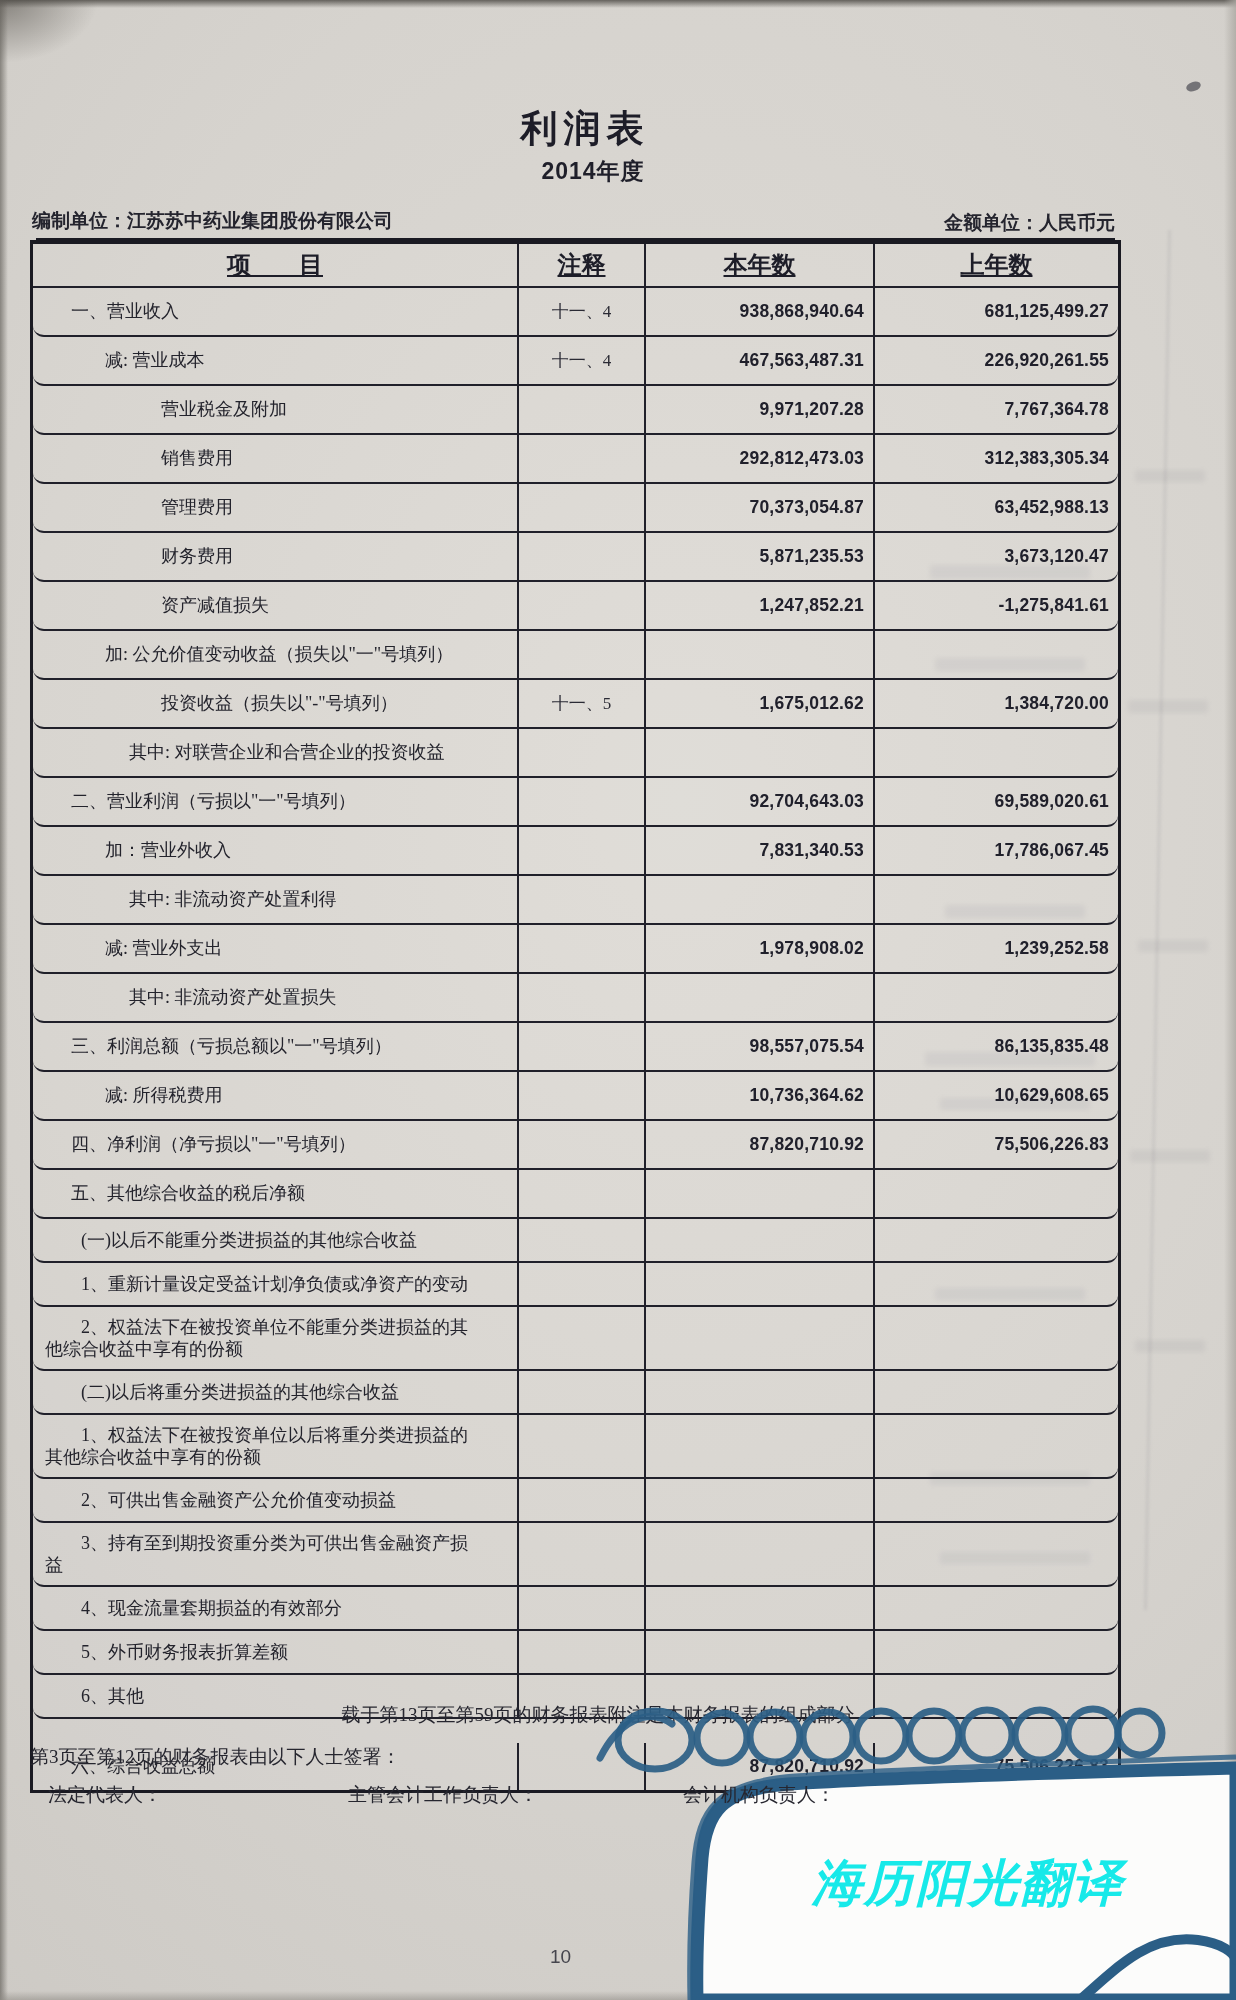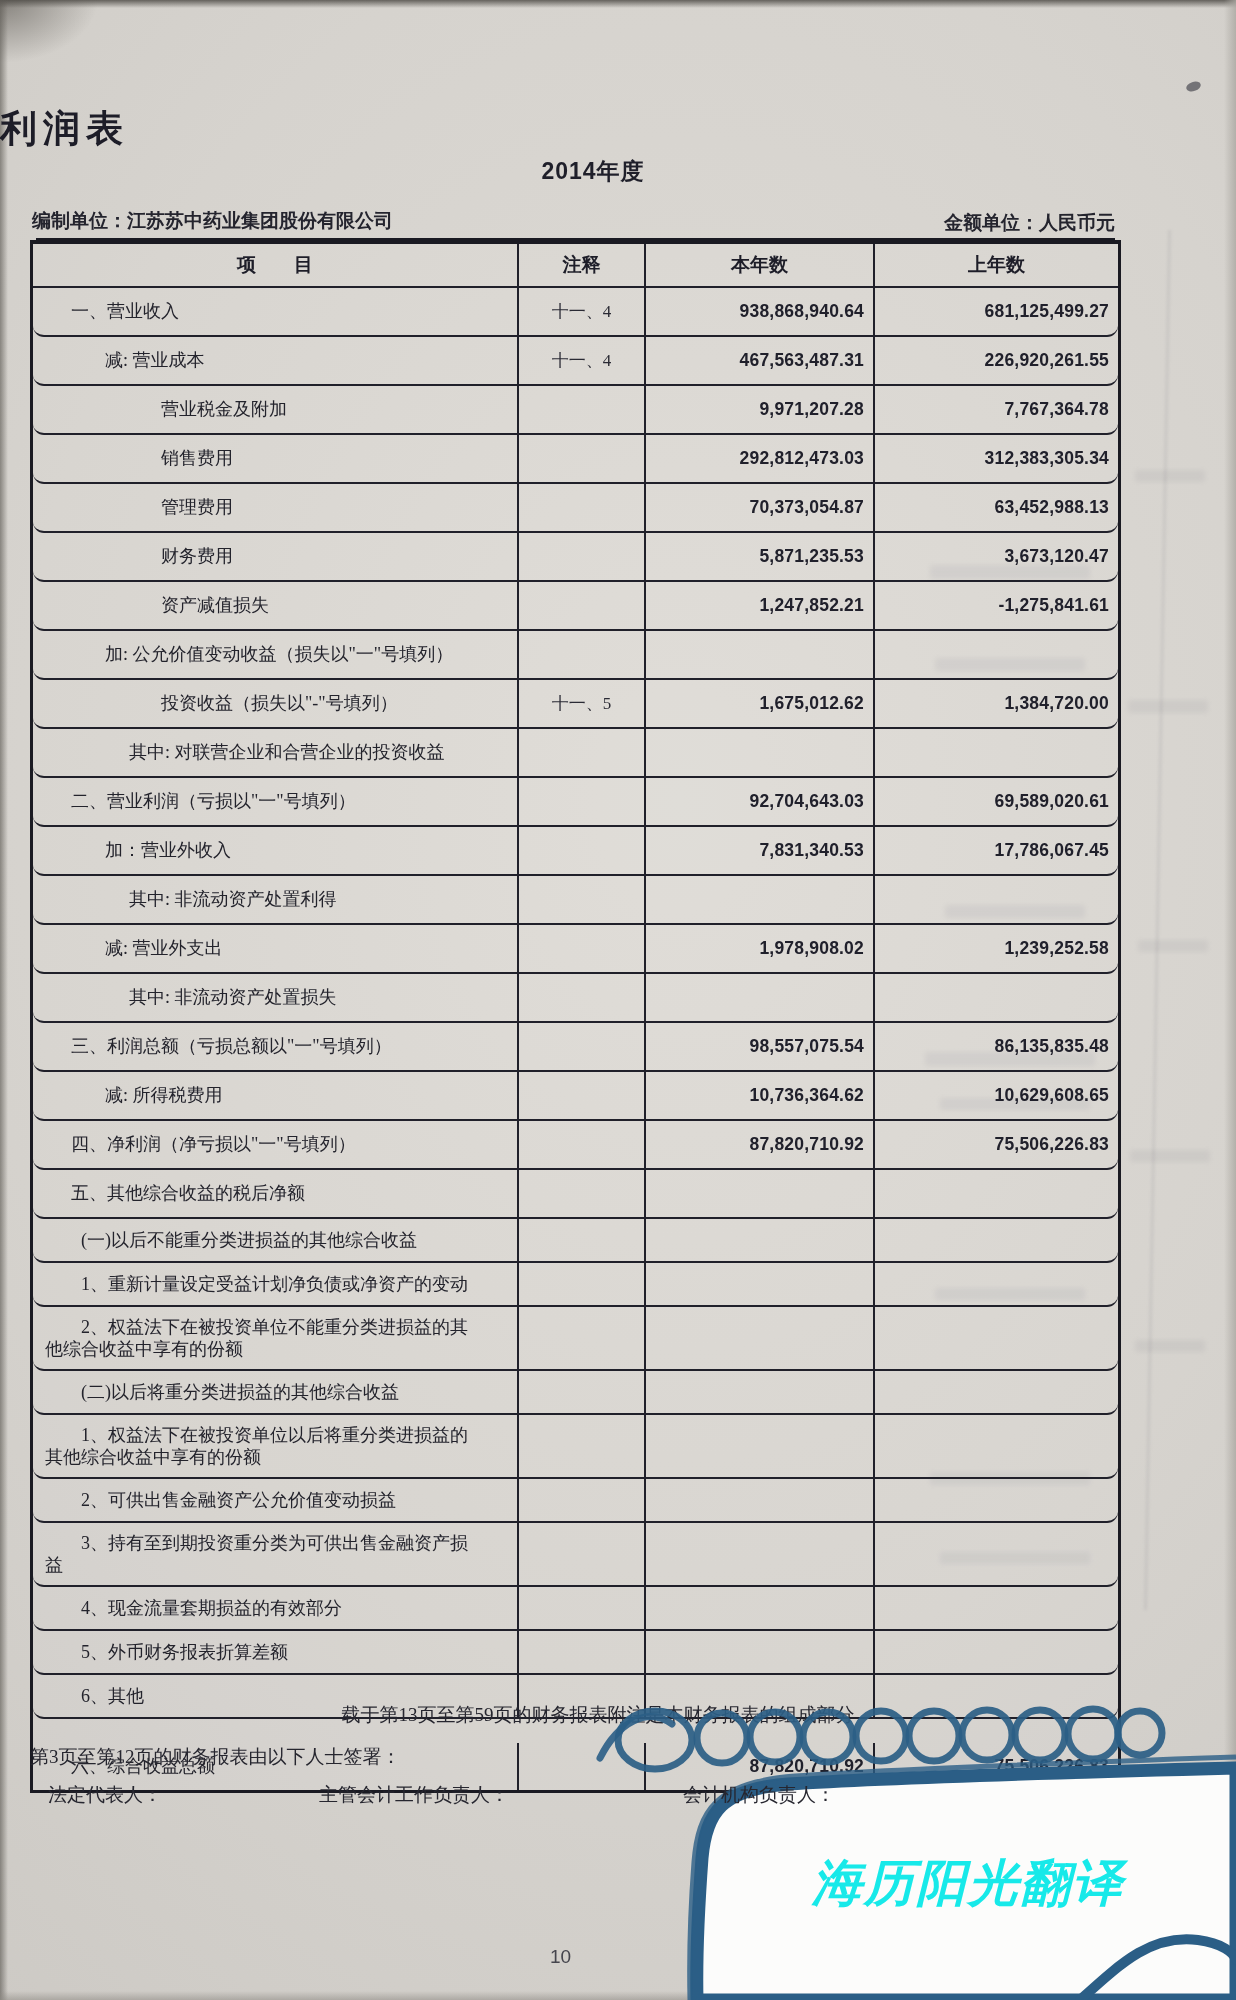--- a/index.html
+++ b/index.html
@@ -11,39 +11,39 @@
     font-family:"Liberation Sans","DejaVu Sans",sans-serif;
     color:#23232c;
   }
   .edge{position:absolute;pointer-events:none;}
   .edge-top{left:0;top:0;width:100%;height:8px;background:linear-gradient(#514e49,rgba(81,78,73,0));opacity:.85;}
   .edge-left{left:0;top:0;width:8px;height:100%;background:linear-gradient(90deg,#5e5b55,rgba(94,91,85,0));opacity:.65;}
   .edge-right{right:0;top:0;width:12px;height:100%;background:linear-gradient(270deg,#aaa7a1,rgba(170,167,161,0));opacity:.8;}
   .edge-bottom{left:0;bottom:0;width:100%;height:9px;background:linear-gradient(0deg,#8f8b85,rgba(143,139,133,0));opacity:.55;}
   .speck{position:absolute;left:1186px;top:82px;width:15px;height:9px;border-radius:50%;background:#34343d;opacity:.6;transform:rotate(-18deg);}
 
-  .title{position:absolute;left:0;top:104px;width:1170px;text-align:left;
+  .title{position:absolute;left:0;top:104px;width:1170px;text-align:center;
     font-size:37px;font-weight:bold;letter-spacing:6px;color:#1d1d28;
     font-family:"Liberation Serif","DejaVu Serif",serif;}
   .subtitle{position:absolute;left:8px;top:156px;width:1170px;text-align:center;
     font-size:23px;font-weight:bold;letter-spacing:1px;color:#1f1f2a;}
   .meta-left{position:absolute;left:32px;top:208px;font-size:19px;font-weight:600;color:#24242e;}
   .meta-right{position:absolute;right:121px;top:210px;font-size:19px;font-weight:600;color:#24242e;}
 
   .fin-table{
     position:absolute;left:30px;top:240px;width:1085px;
     border:3px solid #1a1a22;border-top-width:4px;
     box-shadow:0 -8px 0 -6px #1a1a22;
     background:rgba(255,255,255,.06);
   }
   .trow{display:grid;grid-template-columns:484px 127px 229px 245px;border-bottom:2px solid #20202a;}
   .trow:last-child{border-bottom:none;margin-top:24px;}
   .thead{min-height:42px;}
-  .thead .cell{font-size:19px;font-weight:bold;justify-content:center;text-align:center;
-    font-family:"Liberation Serif","DejaVu Serif",serif;color:#1d1d28;}
+  .thead .cell{font-size:24px;font-weight:bold;justify-content:center;text-align:center;
+    font-family:"Liberation Serif","DejaVu Serif",serif;color:#1d1d28;text-decoration:underline;}
   .cell{display:flex;align-items:center;padding:2px 6px;box-sizing:border-box;min-height:inherit;}
   .cell + .cell{border-left:2px solid #20202a;}
   .c-item{font-size:18px;line-height:1.25;white-space:pre-line;color:#23232c;
     font-family:"Liberation Serif","DejaVu Serif",serif;}
   .c-note{justify-content:center;font-size:17px;color:#2a2a34;
     font-family:"Liberation Serif","DejaVu Serif",serif;}
   .c-cur,.c-pri{justify-content:flex-end;font-size:17.5px;font-weight:600;letter-spacing:.2px;color:#20202b;padding-right:9px;padding-left:40px;}
   .body-row{min-height:47px;border-radius:11px;}
   .body-row.s5{min-height:42px;}
   .body-row.tall{min-height:62px;}
@@ -52,21 +52,21 @@
   .ind2 .c-item-pad{padding-left:122px;}
   .ind3 .c-item-pad{padding-left:90px;}
   .ind4 .c-item-pad{padding-left:6px;text-indent:36px;}
 
   .foot-center{position:absolute;left:0;top:1702px;width:1196px;text-align:center;font-size:19px;color:#26262f;
     font-family:"Liberation Serif","DejaVu Serif",serif;}
   .foot-signed{position:absolute;left:30px;top:1744px;font-size:19px;color:#26262f;
     font-family:"Liberation Serif","DejaVu Serif",serif;}
   .signatory{position:absolute;top:1782px;font-size:19px;color:#26262f;z-index:6;
     font-family:"Liberation Serif","DejaVu Serif",serif;}
-  .sig-1{left:48px;} .sig-2{left:319px;text-align:center;} .sig-3{left:683px;}
+  .sig-1{left:48px;} .sig-2{left:348px;text-align:center;} .sig-3{left:683px;}
   .page-num{position:absolute;left:550px;top:1946px;font-size:19px;color:#45454d;z-index:6;}
 
   .ghost{position:absolute;background:#6d6d78;opacity:.09;filter:blur(2.5px);border-radius:2px;pointer-events:none;}
   .crease{position:absolute;left:1156px;top:230px;width:3px;height:1380px;background:#85858d;opacity:.16;filter:blur(1.5px);transform:skewX(-1deg);pointer-events:none;}
 
   .doodle{position:absolute;left:0;top:0;z-index:5;pointer-events:none;}
   .wm-text{position:absolute;left:812px;top:1850px;z-index:6;font-size:50px;letter-spacing:2px;font-weight:bold;font-style:italic;}
 </style>
 </head>
 <body>

